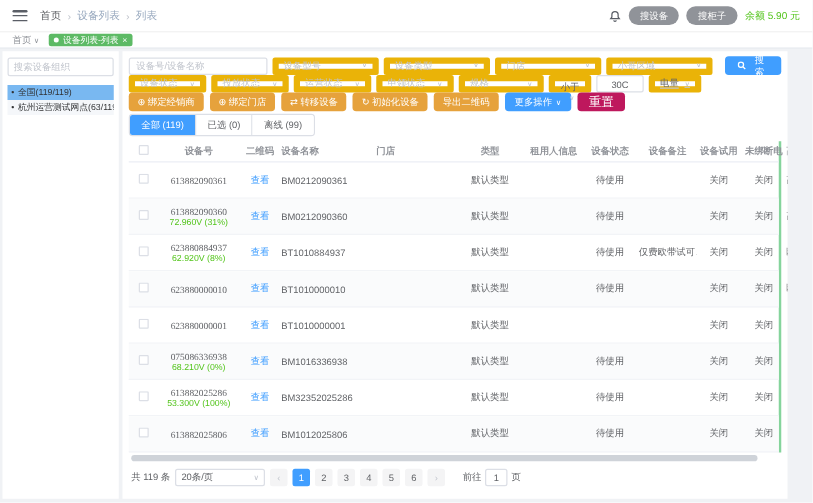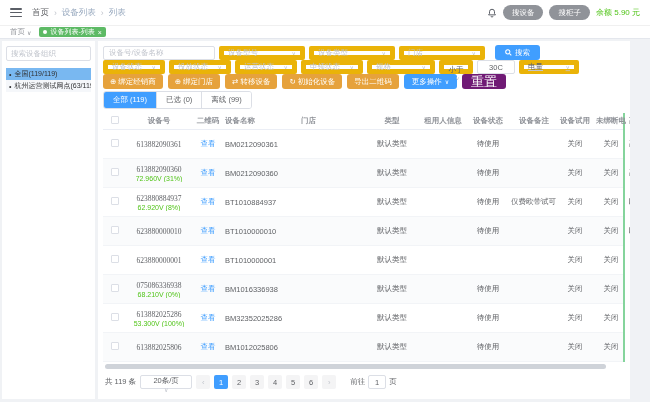--- a/index.html
+++ b/index.html
@@ -37,27 +37,27 @@
   .tree-item.normal { background:#f5f7fa; }
 
   .main { flex:1; background:#fff; padding:4px 5px 0 5px; position:relative; overflow:hidden; }
 
   
   .frow { display:flex; gap:4px; margin-bottom:0; align-items:center; }
   .f-input { height:14px; border:1px solid #dcdfe6; border-radius:2px; padding:0 5px; display:flex; align-items:center; color:#c0c4cc; font-size:7.5px; background:#fff; }
   .f-select { height:14px; border:5px solid #eab308; border-radius:2px; padding:0 4px; display:flex; align-items:center; justify-content:space-between; color:#c0c4cc; font-size:7.5px; background:#fff; cursor:pointer; }
   .f-select .caret { color:#c0c4cc; font-size:6px; transform:scaleY(.8); margin-left:3px; }
   .w-key { width:112px; } .w-sel1 { width:86px; } .w-sel2 { width:62px; } .w-sel2b { width:68px; }
-  .w-cmp { width:34px;flex-direction:column; } .w-val { width:38px; justify-content:center; color:#606266; } .w-unit { width:60px;text-decoration:underline; }
+  .w-cmp { width:34px;flex-direction:column; } .w-val { width:38px; justify-content:center; color:#606266; } .w-unit { width:42px;text-decoration:underline; }
   .btn-search { height:15px; background:#409eff; color:#fff; border:none; border-radius:3px; font-size:7.5px; display:flex; align-items:center; gap:3px; padding:0 10px; cursor:pointer; margin-left:6px; }
 
   
   .btn-orange { height:15px; background:#e6a23c; color:#fff; border:none; border-radius:3px; font-size:7.5px; display:flex; align-items:center; gap:2px; padding:0 7px; cursor:pointer; }
   .btn-blue { height:15px; background:#409eff; color:#fff; border:none; border-radius:3px; font-size:7.5px; display:flex; align-items:center; gap:3px; padding:0 8px; cursor:pointer; }
-  .btn-gray { height:15px; background:#701a75; color:#fff; border:none; border-radius:3px; font-size:13px; display:flex; align-items:center; padding:0 9px; cursor:pointer; }
+  .btn-gray { height:15px; background:#be185d; color:#fff; border:none; border-radius:3px; font-size:10px; display:flex; align-items:center; padding:0 9px; cursor:pointer; }
 
   
   .tabs { display:inline-flex; border:1px solid #dcdfe6; border-radius:3px; overflow:hidden; margin:2px 0 4px 0; }
   .tab { height:16px; padding:0 9px; display:flex; align-items:center; font-size:7.5px; color:#606266; background:#fff; border-right:1px solid #dcdfe6; cursor:pointer; white-space:nowrap; }
   .tab:last-child { border-right:none; }
   .tab.active { background:#409eff; color:#fff; }
 
   
   .table-wrap { border-right:2px solid #85d49c; }
   .t-header, .t-row { display:flex; align-items:center; }
@@ -72,21 +72,21 @@
   .qr-link { color:#409eff; cursor:pointer; }
   .volt { color:#52c41a; font-size:7px; margin-top:1px; }
   .devno { line-height:9px;font-family:Liberation Serif, serif; }
 
   
   .hscroll { height:5px; margin:2px 0 3px 0; position:relative; }
   .hscroll .thumb { position:absolute; left:2px; top:0; height:5px; width:96%; background:#cfd3d9; border-radius:3px; cursor:grab; }
 
   
   .pager { display:flex; align-items:center; gap:4px; font-size:7.5px; color:#606266; padding:3px 0 0 2px; }
-  .psize { height:14px; width:52px; border:1px solid #dcdfe6; border-radius:2px; display:flex; align-items:center; justify-content:space-between; padding:0 4px; color:#606266; cursor:pointer;flex-direction:column; }
+  .psize { height:14px; width:72px; border:1px solid #dcdfe6; border-radius:2px; display:flex; align-items:center; justify-content:space-between; padding:0 4px; color:#606266; cursor:pointer; }
   .pbtn { min-width:14px; height:14px; border-radius:2px; background:#f4f4f5; color:#606266; display:flex; align-items:center; justify-content:center; cursor:pointer; }
   .pbtn.active { background:#409eff; color:#fff; }
   .parrow { width:14px; height:14px; display:flex; align-items:center; justify-content:center; color:#c0c4cc; cursor:pointer; background:#f4f4f5; border-radius:2px; }
   .goto { display:flex; align-items:center; gap:3px; margin-left:10px; }
   .goto-input { width:18px; height:14px; border:1px solid #dcdfe6; border-radius:2px; text-align:center; display:flex; align-items:center; justify-content:center; color:#606266; }
 </style>
 </head>
 <body>
 
 <div class="navbar">
@@ -155,20 +155,24 @@
           <span class="caret">∨</span>
       </div>
       <div class="f-select w-sel1">
         <span>设备类型</span>
           <span class="caret">∨</span>
       </div>
       <div class="f-select w-sel1">
         <span>门店</span>
           <span class="caret">∨</span>
       </div>
+      <div class="f-select w-sel1">
+        <span>小哥区域</span>
+          <span class="caret">∨</span>
+      </div>
       <button class="btn-search">
         <svg width="7" height="7" viewBox="0 0 10 10" fill="none" stroke="#fff" stroke-width="1.5">
             <circle cx="4" cy="4" r="3"></circle>
             <path d="M6.5 6.5 L9 9"></path>
           </svg>
         <span>搜索</span>
       </button>
     </div>
 
     

